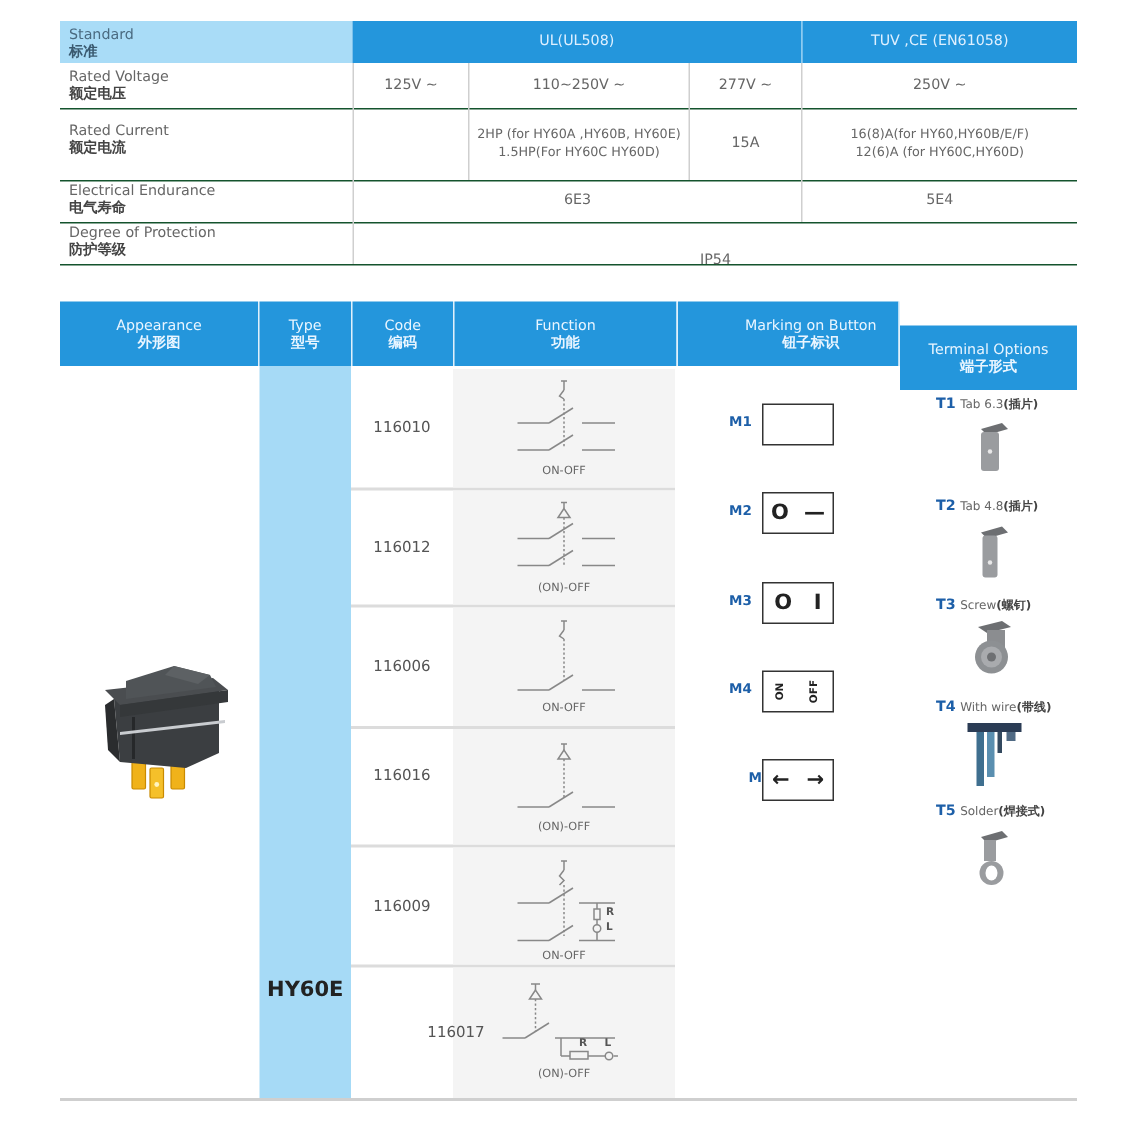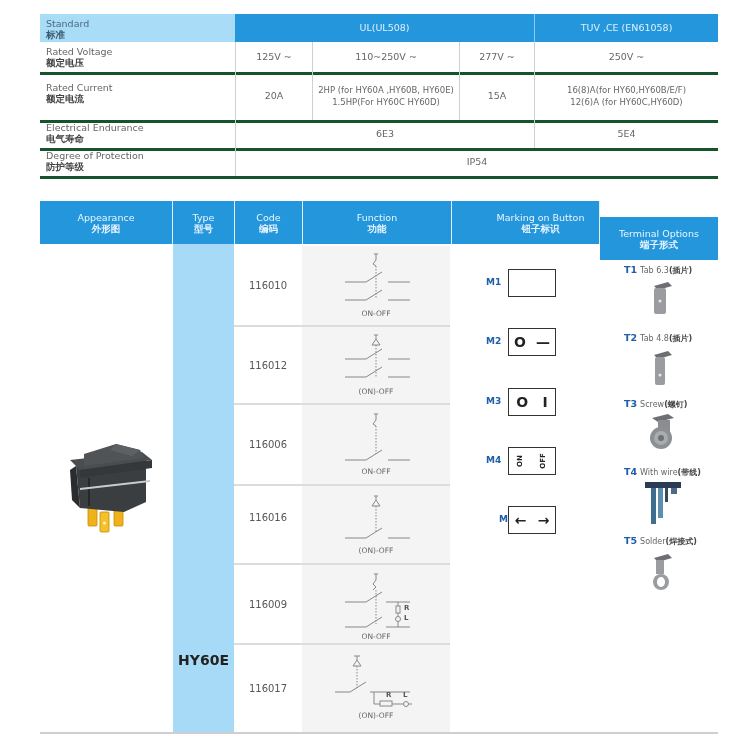--- a/index.html
+++ b/index.html
@@ -1,21 +1,21 @@
 <!DOCTYPE html>
 <html><head>
 <meta charset="utf-8">
 <style>
   html, body { margin:0; padding:0; background:#ffffff; }
   body { width:750px; height:750px; position:relative; overflow:hidden;
          font-family:"DejaVu Sans","Liberation Sans",sans-serif; color:#555; }
   .abs { position:absolute; box-sizing:border-box; }
 
   
-  .spec-row { position:absolute; left:40px; width:678px; border-bottom:3px solid #14532d; }
+  .spec-row { position:absolute; left:40px; width:678px; border-bottom:1px solid #14532d; }
   .spec-label { position:absolute; left:6px; font-size:9.5px; line-height:11px; color:#666; }
   .spec-label .cn { font-weight:bold; color:#444; }
   .cell { position:absolute; display:flex; align-items:center; justify-content:center;
           text-align:center; font-size:9.5px; line-height:12px; color:#666; }
   .vline { position:absolute; width:1px; background:#cfcfcf; }
 
   .hdr-light { background:#a9dcf7; }
   .hdr-dark { background:#2496dc; color:#e8f5ff; }
 
   
@@ -81,23 +81,20 @@
         <span>250V ~</span>
       </div>
   </div>
 
   <div class="spec-row" style="top:72px; height:48px;">
     <div class="spec-label" style="top:10px;">
       <div>Rated  Current</div>
       <div class="cn">额定电流</div>
     </div>
     <div class="vline" style="left:195px; top:0; height:48px;"></div>
-    <div class="cell" style="left:196px; top:0; width:76px; height:48px;">
-        <span>20A</span>
-      </div>
     <div class="vline" style="left:272px; top:0; height:48px;"></div>
     <div class="cell" style="left:273px; top:0; width:146px; height:48px; flex-direction:column; font-size:8.5px;">
       <span>2HP (for HY60A ,HY60B, HY60E)</span>
       <span>1.5HP(For  HY60C  HY60D)</span>
     </div>
     <div class="vline" style="left:419px; top:0; height:48px;"></div>
     <div class="cell" style="left:420px; top:0; width:74px; height:48px;">
         <span>15A</span>
       </div>
     <div class="vline" style="left:494px; top:0; height:48px;"></div>
@@ -121,21 +118,21 @@
         <span>5E4</span>
       </div>
   </div>
 
   <div class="spec-row" style="top:148px; height:28px;">
     <div class="spec-label" style="top:2px;">
       <div>Degree of Protection</div>
       <div class="cn">防护等级</div>
     </div>
     <div class="vline" style="left:195px; top:0; height:28px;"></div>
-    <div class="cell" style="left:196px; top:0; width:482px; height:28px;align-items:center;">
+    <div class="cell" style="left:196px; top:12px; width:482px; height:28px;align-items:center;">
         <span>IP54</span>
       </div>
   </div>
 </div>
 
 <div>
 
   <div class="ph" style="left:40px; width:132px;">
     <span>Appearance</span>
     <span class="cn">外形图</span>
@@ -282,21 +279,21 @@
       <line x1="58" y1="30" x2="58" y2="55"></line>
       <rect x="56" y="34" width="4" height="7" fill="#f4f4f4"></rect>
       <circle cx="58" cy="47" r="2.5" fill="#f4f4f4"></circle>
     </svg>
     <div class="abs" style="left:404px; top:604px; font-size:7px; color:#555; font-weight:bold;">R</div>
     <div class="abs" style="left:404px; top:614px; font-size:7px; color:#555; font-weight:bold;">L</div>
     <div class="func-label" style="top:632px;">ON-OFF</div>
   </div>
 
   <div>
-    <div class="code" style="top:645px; height:87px;">116017</div>
+    <div class="code" style="top:645px; height:87px;padding-left:36px;">116017</div>
     <svg class="abs" style="left:330px; top:654px;" width="95" height="56" viewBox="0 0 95 56" fill="none" stroke="#888" stroke-width="1">
       <line x1="24" y1="2" x2="30" y2="2"></line>
         <line x1="27" y1="2" x2="27" y2="6"></line>
       <polygon points="27,6 23,12 31,12"></polygon>
       <line x1="27" y1="12" x2="27" y2="34" stroke-dasharray="1.5,1.5"></line>
       <line x1="5" y1="38" x2="20" y2="38"></line>
         <line x1="20" y1="38" x2="36" y2="28"></line>
       <line x1="40" y1="38" x2="80" y2="38"></line>
       <line x1="44" y1="38" x2="44" y2="50"></line>
       <line x1="44" y1="50" x2="76" y2="50"></line>

